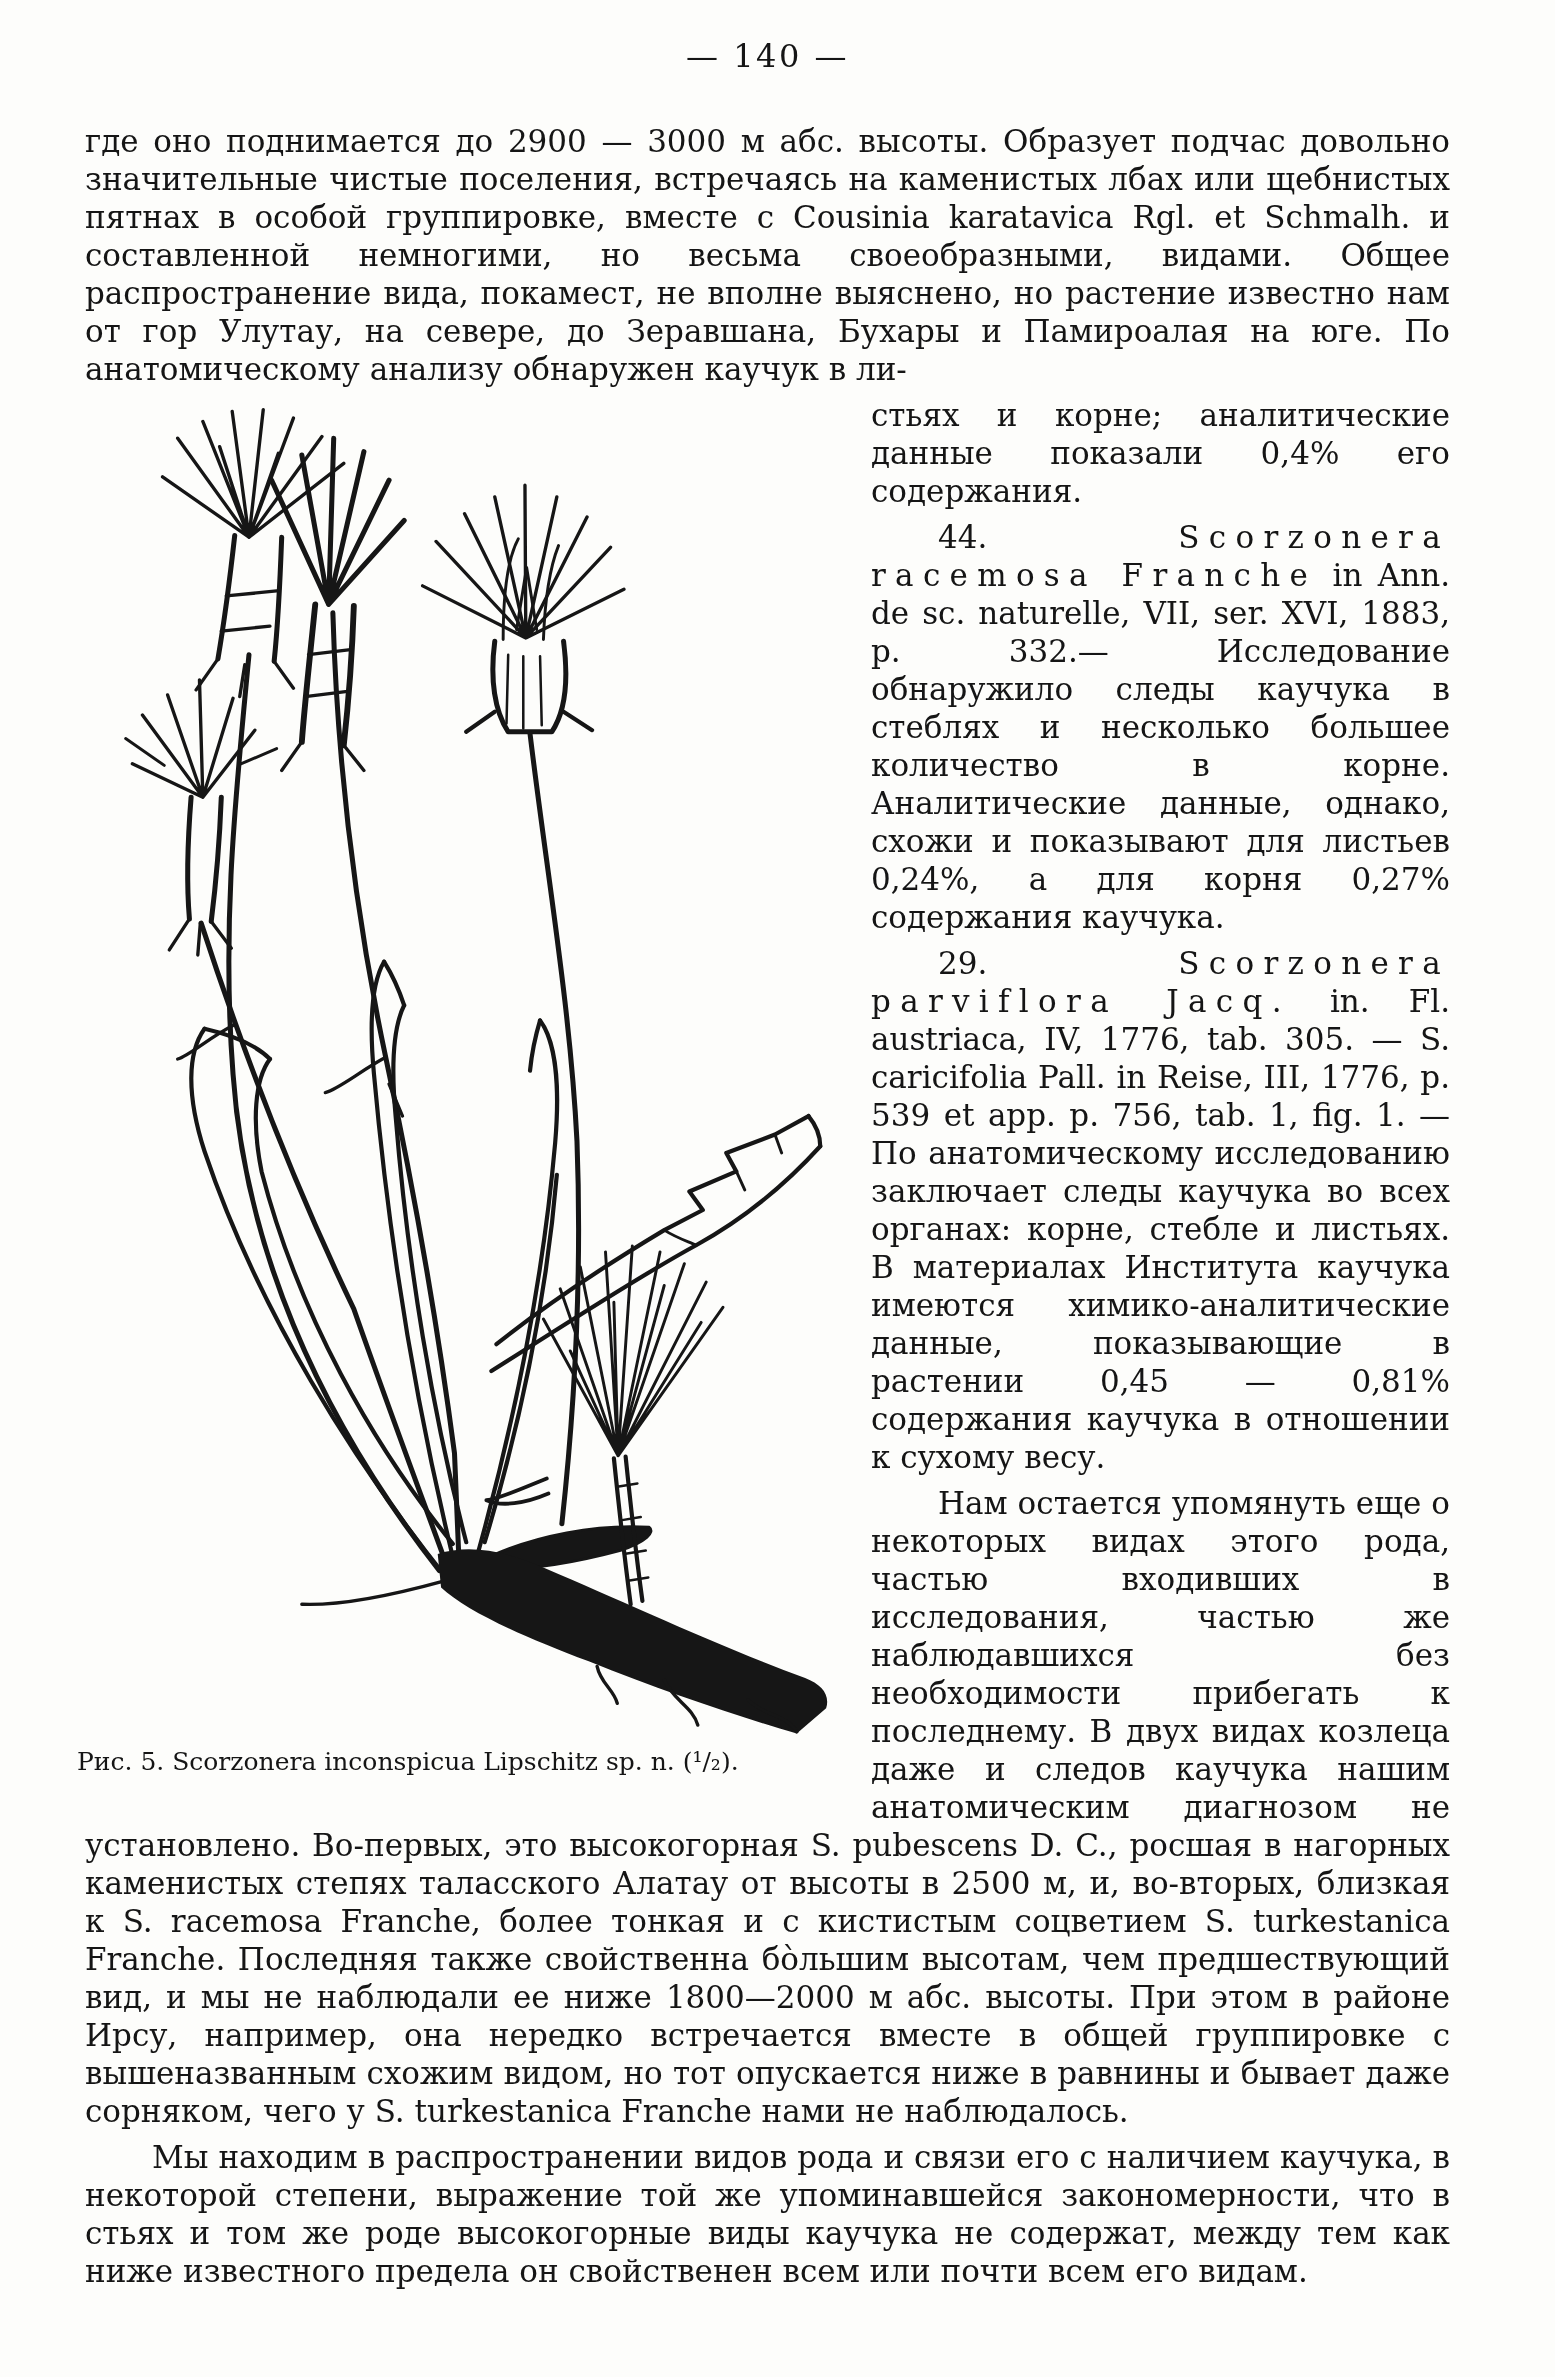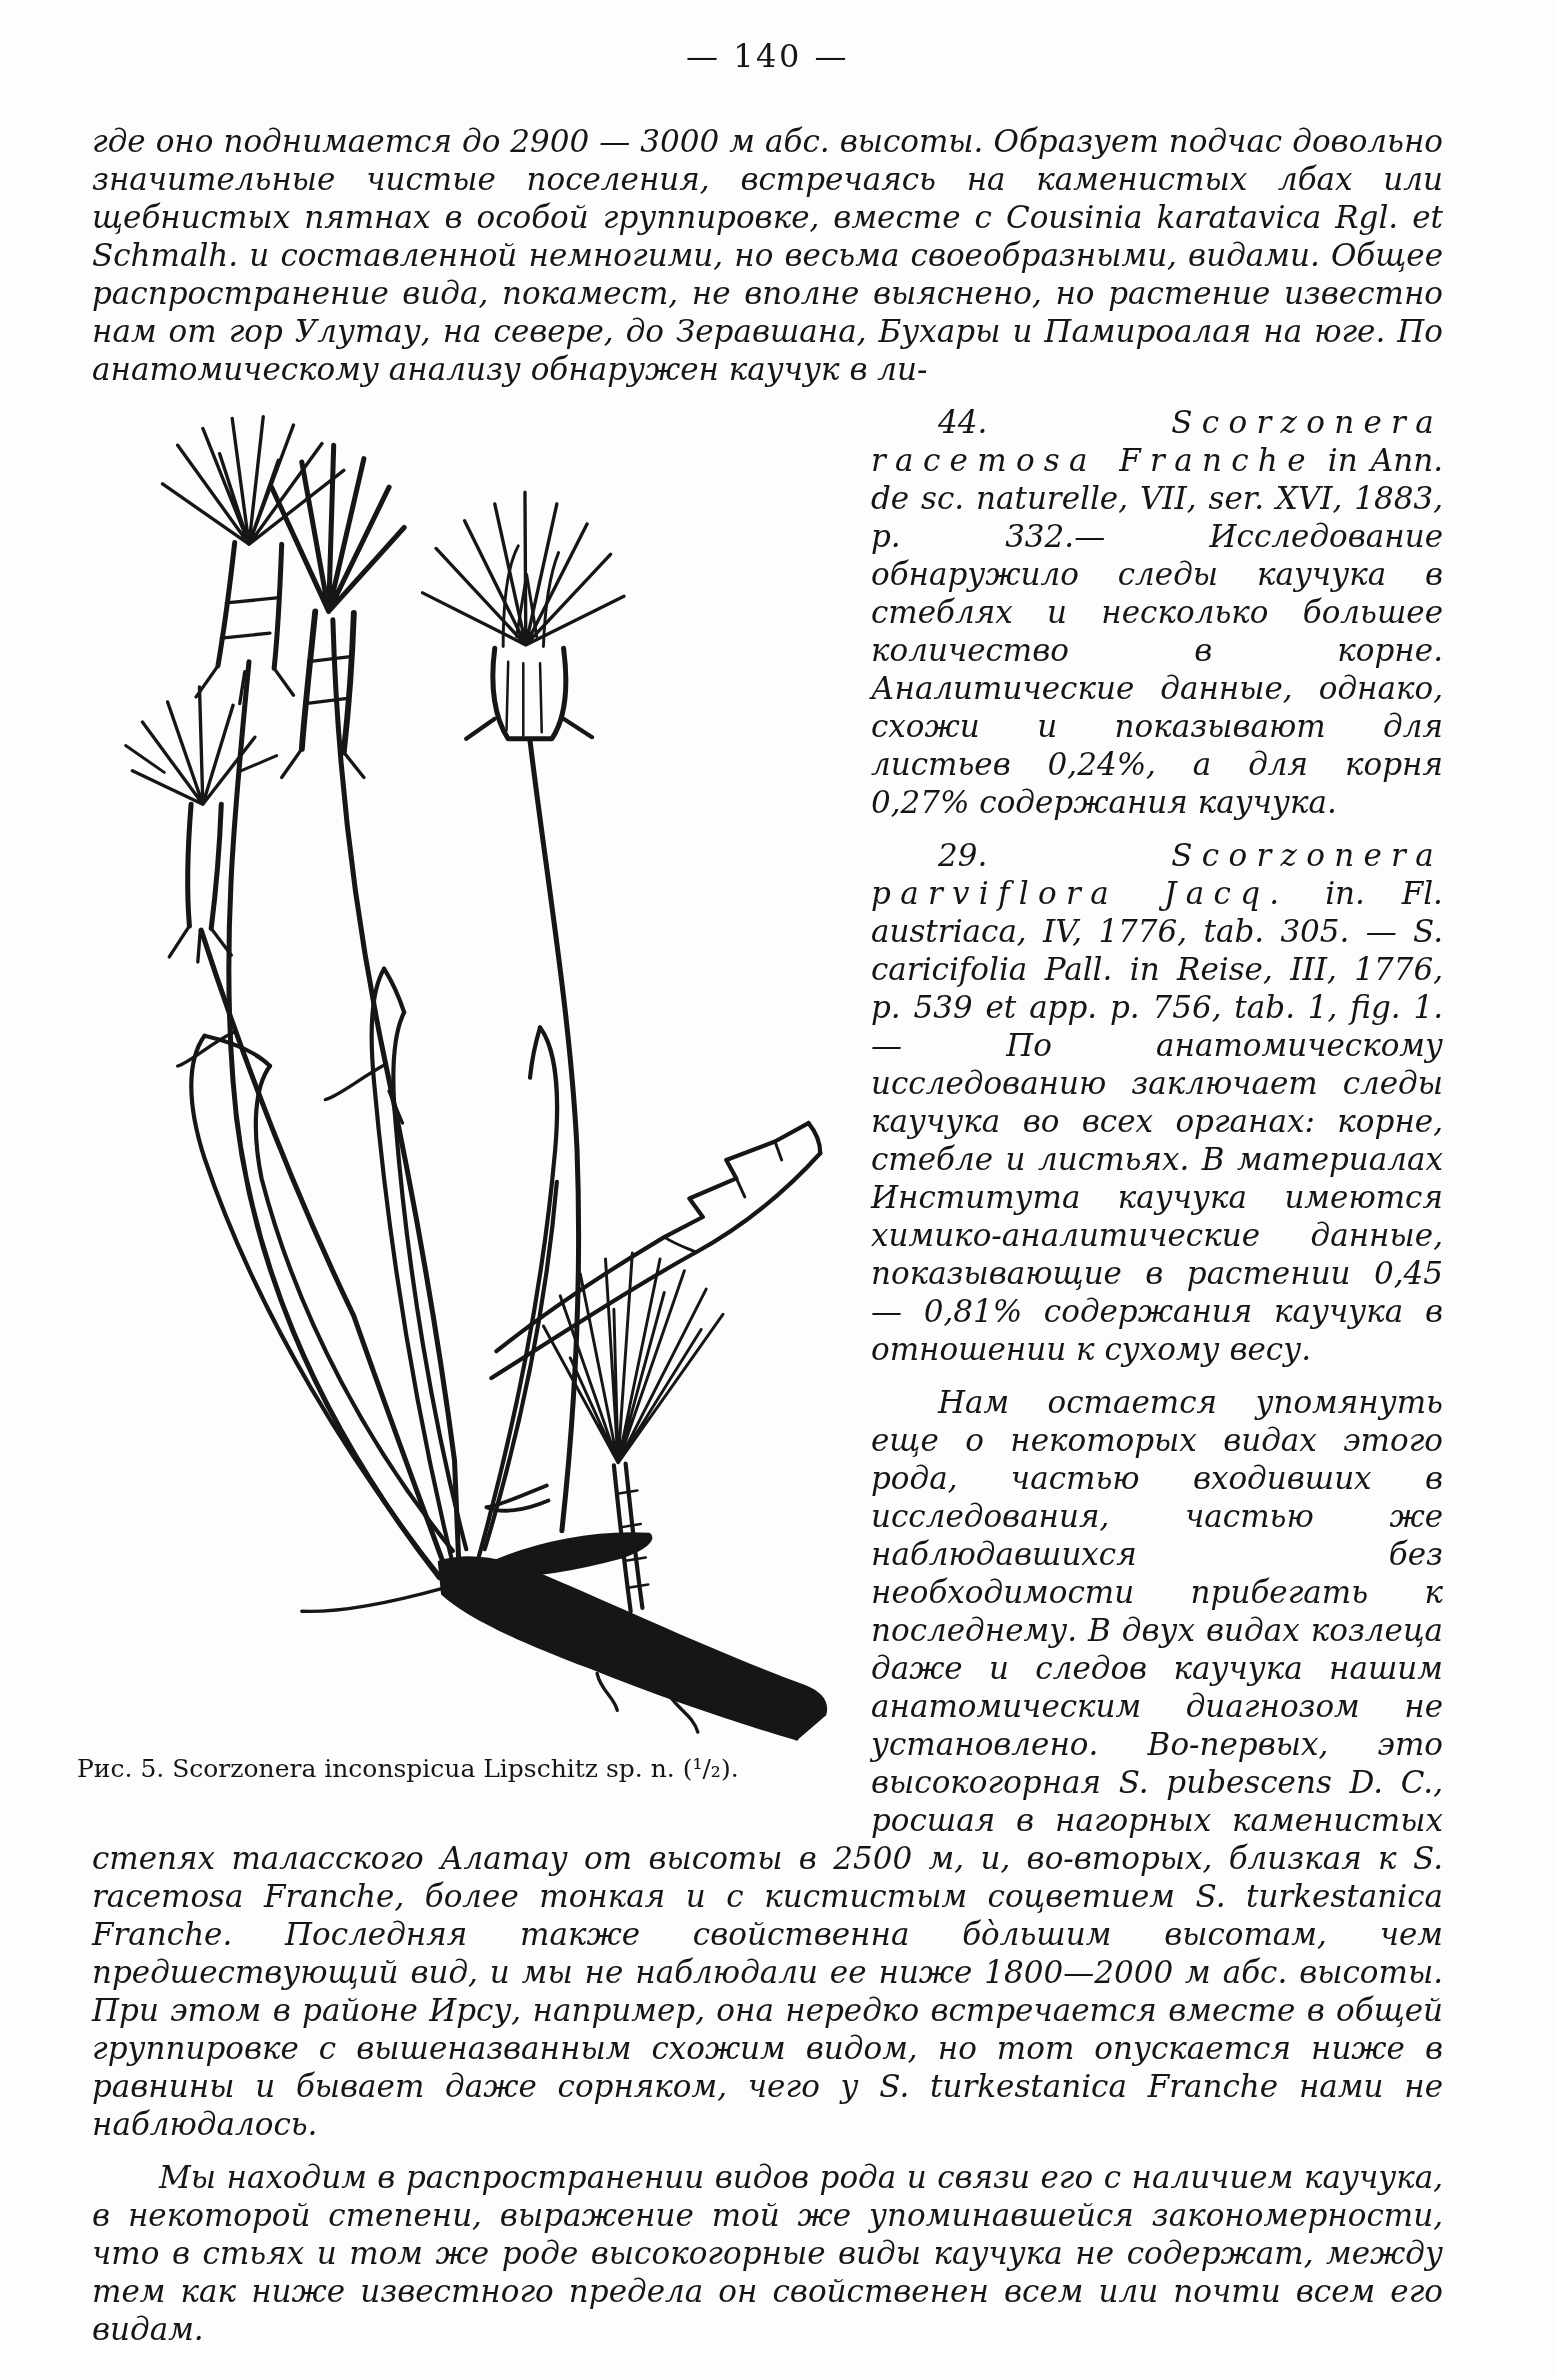--- a/index.html
+++ b/index.html
@@ -14,21 +14,21 @@
     font-size:31px;line-height:38px;
     overflow:hidden;
   }
   .page-number{
     text-align:center;
     font-size:32px;
     letter-spacing:2.5px;
     margin:0 0 47px 0;
     white-space:nowrap;
   }
-  p.para{margin:15px;text-align:justify;font-style:italic;}
+  p.para{margin:8px;text-align:justify;}
   p.indent{text-indent:67px;}
   .sperr{letter-spacing:.30em;}
   figure.plate{
     float:left;
     width:755px;
     margin:6.7px 39px 18.5px 0;
     padding:0;
   }
   figure.plate svg{display:block;}
   figcaption{
@@ -115,20 +115,21 @@
       </g>
 
       <g>
         <path d="M430,1372 C468,1360 510,1368 560,1390 C650,1428 760,1480 868,1520 C888,1528 898,1540 893,1556 L858,1586 C788,1566 700,1536 610,1500 C530,1470 464,1440 434,1412 Z" fill="#161616"></path>
         <path class="ink" d="M700,1522 C710,1546 734,1554 740,1576 M800,1546 C820,1566 844,1562 858,1584 M620,1506 C624,1526 640,1534 644,1550" stroke-width="4"></path>
       </g>
     </svg>
     <figcaption>Рис. 5. Scorzonera inconspicua Lipschitz sp. n. (¹/₂).</figcaption>
   </figure>
 
+  <p class="para">стьях и корне; аналитические данные показали 0,4% его содержания.</p>
 
   <p class="para indent"><span>44. </span><span class="sperr">Scorzonera racemosa Franche</span><span> in Ann. de sc. naturelle, VII, ser. XVI, 1883, p. 332.— Исследование обнаружило следы каучука в стеблях и несколько большее количество в корне. Аналитические данные, однако, схожи и показывают для листьев 0,24%, а для корня 0,27% содержания каучука.</span></p>
 
   <p class="para indent"><span>29. </span><span class="sperr">Scorzonera parviflora Jacq.</span><span> in. Fl. austriaca, IV, 1776, tab. 305. — S. caricifolia Pall. in Reise, III, 1776, p. 539 et app. p. 756, tab. 1, fig. 1. — По анатомическому исследованию заключает следы каучука во всех органах: корне, стебле и листьях. В материалах Института каучука имеются химико-аналитические данные, показывающие в растении 0,45 — 0,81% содержания каучука в отношении к сухому весу.</span></p>
 
   <p class="para indent">Нам остается упомянуть еще о некоторых видах этого рода, частью входивших в исследования, частью же наблюдавшихся без необходимости прибегать к последнему. В двух видах козлеца даже и следов каучука нашим анатомическим диагнозом не установлено. Во-первых, это высокогорная S. pubescens D. C., росшая в нагорных каменистых степях таласского Алатау от высоты в 2500 м, и, во-вторых, близкая к S. racemosa Franche, более тонкая и с кистистым соцветием S. turkestanica Franche. Последняя также свойственна бо̀льшим высотам, чем предшествующий вид, и мы не наблюдали ее ниже 1800—2000 м абс. высоты. При этом в районе Ирсу, например, она нередко встречается вместе в общей группировке с вышеназванным схожим видом, но тот опускается ниже в равнины и бывает даже сорняком, чего у S. turkestanica Franche нами не наблюдалось.</p>
 
   <p class="para indent">Мы находим в распространении видов рода и связи его с наличием каучука, в некоторой степени, выражение той же упоминавшейся закономерности, что в стьях и том же роде высокогорные виды каучука не содержат, между тем как ниже известного предела он свойственен всем или почти всем его видам.</p>
 
 </div>

